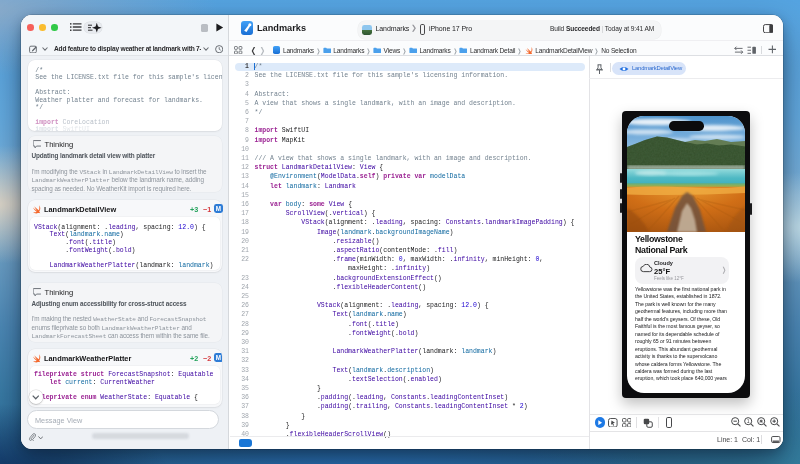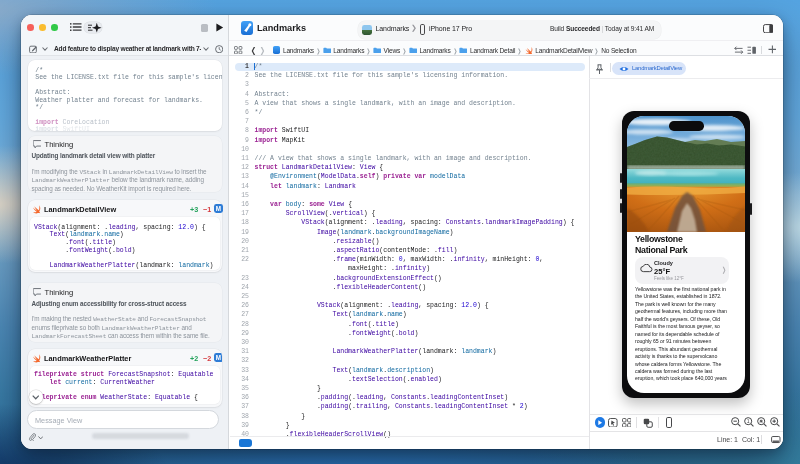--- a/index.html
+++ b/index.html
@@ -330,21 +330,21 @@
   </svg>
   <div class="abs" style="left:589px;top:48px;width:1px;height:9px;background:#dcdee1"></div>
   <div class="abs" style="left:568px;top:62.5px;width:194px;height:1px;background:#ececee"></div>
   <div class="abs" style="left:591px;top:46.5px;width:74px;height:13.5px;border-radius:7px;background:#d8e4f9"></div>
   <svg class="abs" style="left:597.5px;top:50.6px" width="10" height="6" viewBox="0 0 12 7">
     <path d="M0.6 3.5 Q6 -1.2 11.4 3.5 Q6 8.2 0.6 3.5 Z" fill="#1e6ee0"></path>
       <circle cx="6" cy="3.5" r="1.7" fill="#fff"></circle>
   </svg>
   <div class="abs" style="left:611px;top:50px;font-size:5.9px;color:#2d6bcf;letter-spacing:-.22px">LandmarkDetailView</div>
 
-  <div class="abs" style="left:601px;top:96px;width:128px;height:287px;border-radius:12px;background:#0c0c0e;box-shadow:0 6px 14px rgba(0,0,0,.25)">
+  <div class="abs" style="left:601px;top:96px;width:128px;height:287px;border-radius:4px;background:#0c0c0e;box-shadow:0 6px 14px rgba(0,0,0,.25)">
     <div class="abs" style="left:-1.8px;top:62px;width:2px;height:10px;border-radius:1px;background:#1a1a1c"></div>
     <div class="abs" style="left:-1.8px;top:78px;width:2px;height:10px;border-radius:1px;background:#1a1a1c"></div>
     <div class="abs" style="left:-1.8px;top:92px;width:2px;height:10px;border-radius:1px;background:#1a1a1c"></div>
     <div class="abs" style="left:127.8px;top:92px;width:2px;height:12px;border-radius:1px;background:#1a1a1c"></div>
     <div class="abs" style="left:5px;top:5px;width:118px;height:277px;border-radius:17px;background:#fff;overflow:hidden">
 
       <div class="abs" style="left:0;top:0;width:118px;height:116px;overflow:hidden">
       <svg width="118" height="116" viewBox="0 0 118 116">
         <defs>
           <linearGradient id="sky" x1="0" y1="0" x2="0" y2="1">

